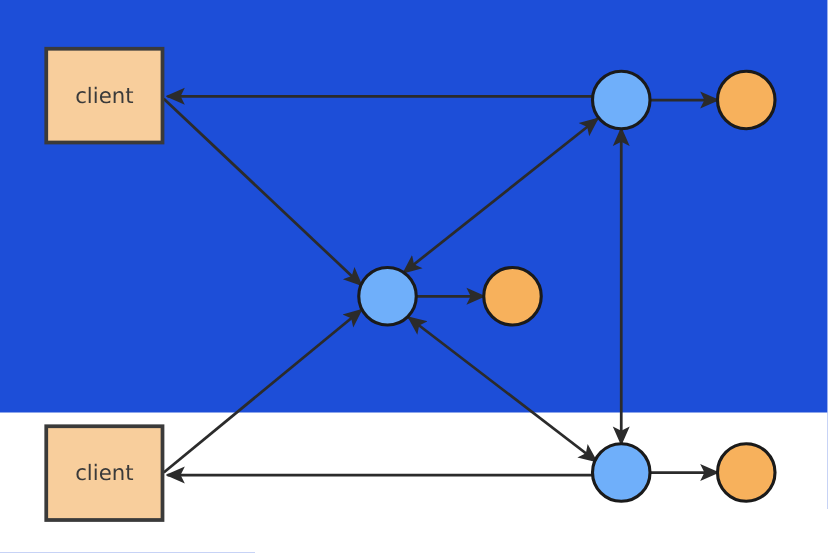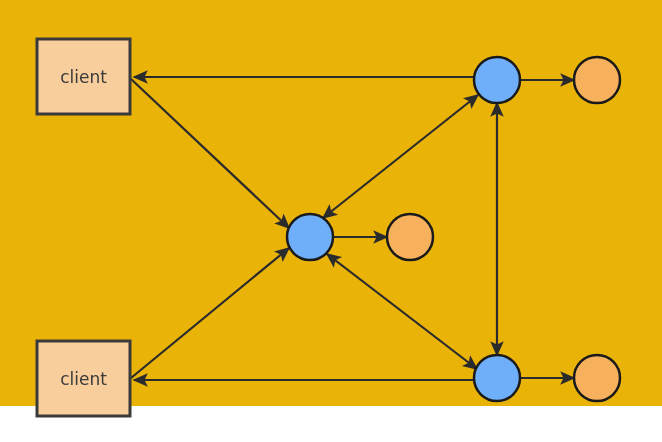--- a/index.html
+++ b/index.html
@@ -10,22 +10,22 @@
   }
   body {
     width: 662px;
     height: 442px;
     overflow: hidden;
     font-family: "DejaVu Sans", "Liberation Sans", sans-serif;
   }
   #diagram-canvas {
     position: relative;
     width: 662px;
-    height: 406px;
-    background: #eab308;
+    height: 330px;
+    background: #1d4ed8;
   }
   #diagram-svg {
     position: absolute;
     top: 0;
     left: 0;
     width: 662px;
     height: 442px;
   }
   .node-label {
     font-family: "DejaVu Sans", "Liberation Sans", sans-serif;

